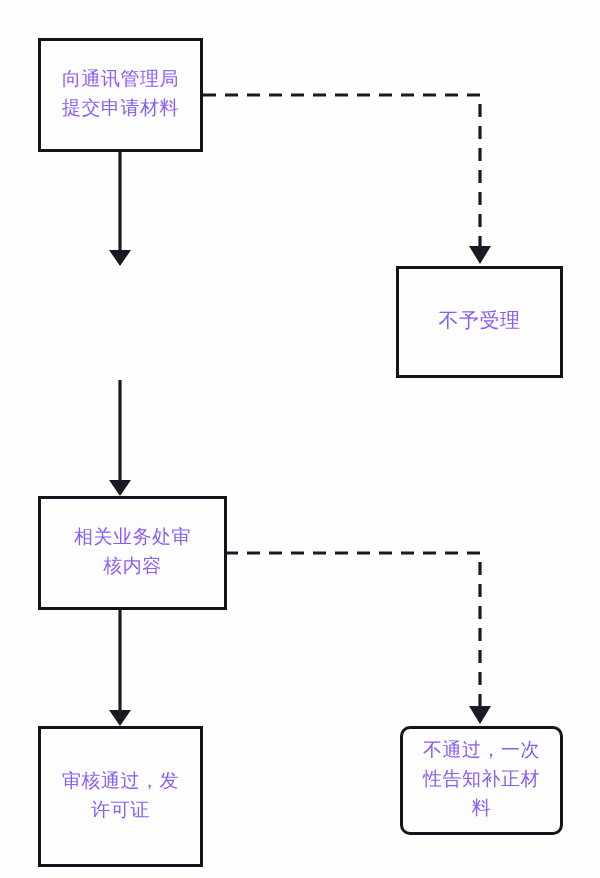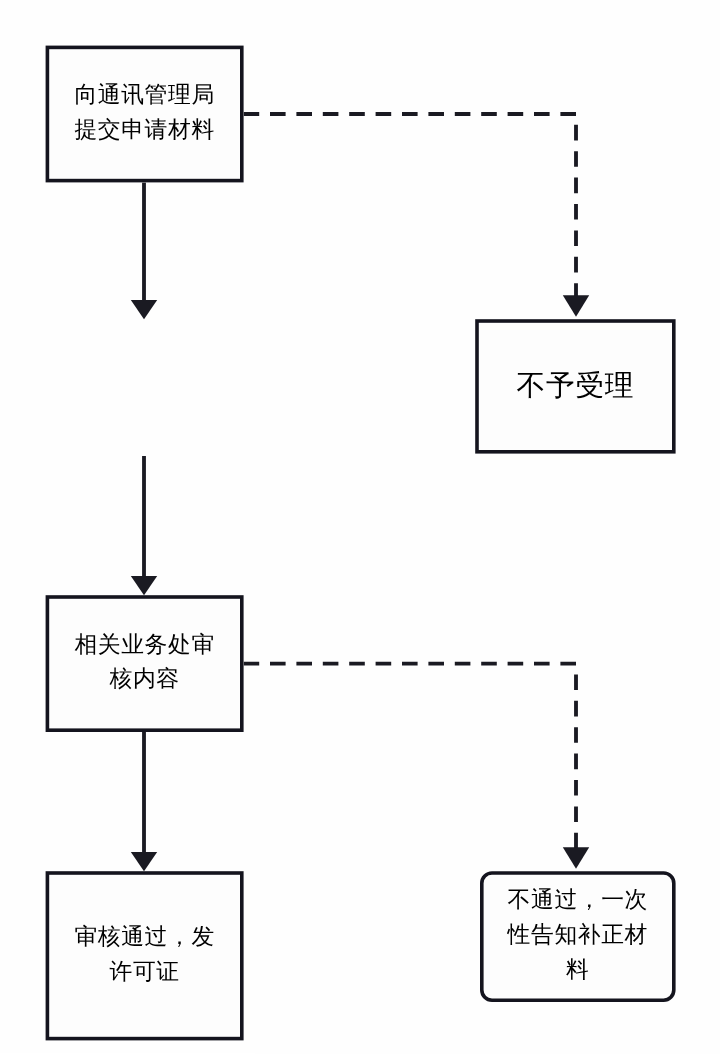--- a/index.html
+++ b/index.html
@@ -28,37 +28,37 @@
     position: absolute;
     box-sizing: border-box;
     border: 3px solid #14141e;
     background: #fdfdfd;
     display: flex;
     align-items: center;
     justify-content: center;
     text-align: center;
   }
   .node-label {
-    font-family: Liberation Sans, sans-serif;
+    font-family: Liberation Mono, monospace;
     font-size: 19px;
     line-height: 1.52;
     letter-spacing: 0.5px;
-    color: #000000;
+    color: #8b5cf6;
     white-space: pre-line;
     padding: 0 6px;
   }
   
   #node-submit   { left: 38px;  top: 38px;  width: 165px; height: 114px; }
   #node-notice   { left: 38px;  top: 266px; width: 165px; height: 114px; }
-  #node-review   { left: 38px;  top: 496px; width: 165px; height: 114px; }
+  #node-review   { left: 38px;  top: 496px; width: 189px; height: 114px; }
   #node-approved { left: 38px;  top: 726px; width: 165px; height: 141px; }
   #node-reject   { left: 396px; top: 266px; width: 167px; height: 112px; }
   #node-supplement { left: 400px; top: 726px; width: 163px; height: 109px; border-radius: 10px; }
 
-  #node-reject .node-label { font-size: 24px; }
+  #node-reject .node-label { font-size: 20px; }
 </style>
 </head>
 <body>
 
 <div id="flowchart-canvas">
 
   <svg id="connector-layer" viewBox="0 0 600 878" width="600" height="878" xmlns="http://www.w3.org/2000/svg">
     <defs>
       <marker id="arrow-solid" viewBox="0 0 12 12" refX="6" refY="10" markerWidth="12" markerHeight="12" orient="auto-start-reverse">
         <path d="M 1 0 L 11 0 L 6 11 Z" fill="#1a1a22"></path>

